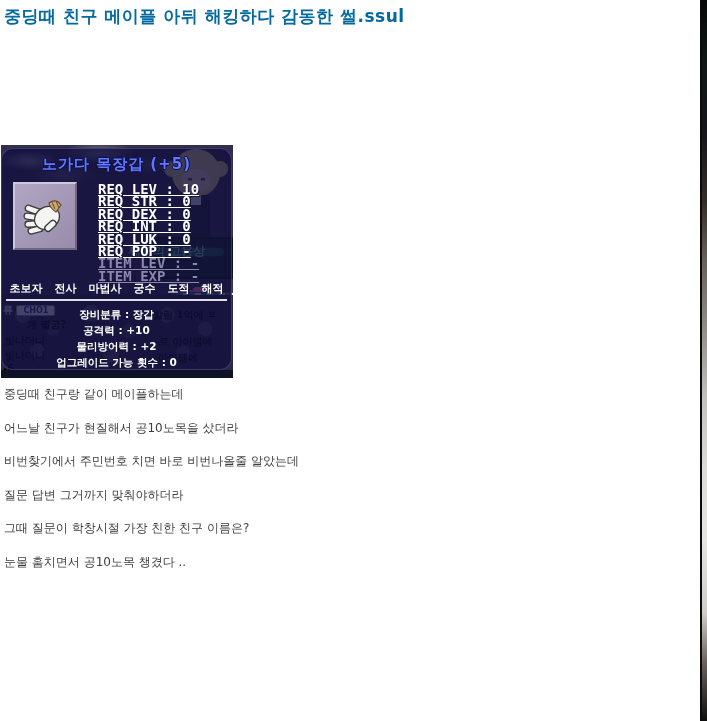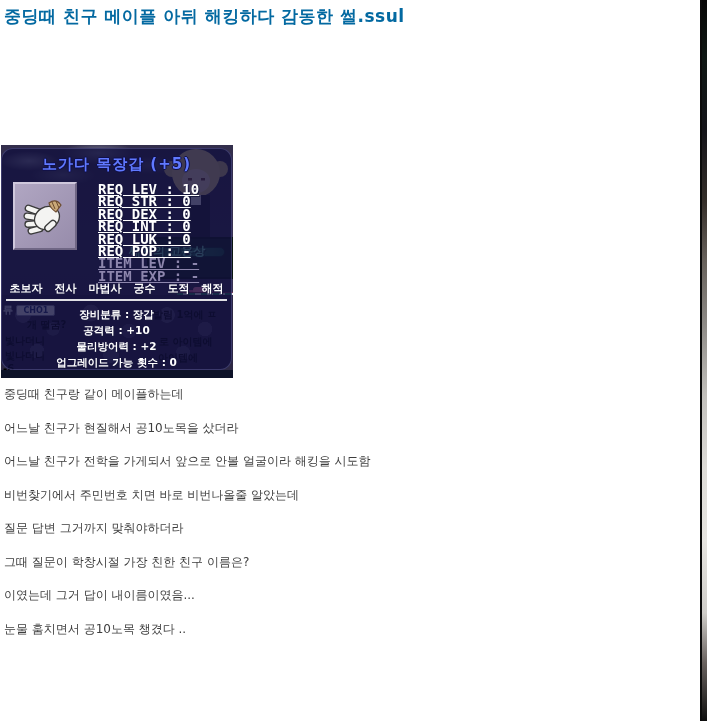--- a/index.html
+++ b/index.html
@@ -242,21 +242,19 @@
       <div class="detail-row">공격력 : +10</div>
       <div class="detail-row">물리방어력 : +2</div>
       <div class="detail-row">업그레이드 가능 횟수 : 0</div>
     </div>
   </div>
 </div>
 
 <div class="story">
   <p>중딩때 친구랑 같이 메이플하는데</p>
   <p>어느날 친구가 현질해서 공10노목을 샀더라</p>
-  <p>어느날 친구가 전학을 가게되서 앞으로 안볼 얼굴이라 해킹을 시도함</p>
   <p>비번찾기에서 주민번호 치면 바로 비번나올줄 알았는데</p>
   <p>질문 답변 그거까지 맞춰야하더라</p>
   <p>그때 질문이 학창시절 가장 친한 친구 이름은?</p>
-  <p>이였는데 그거 답이 내이름이였음...</p>
   <p>눈물 훔치면서 공10노목 챙겼다 ..</p>
 </div>
 
 <div class="edge-sliver"></div>
 
 </body></html>

